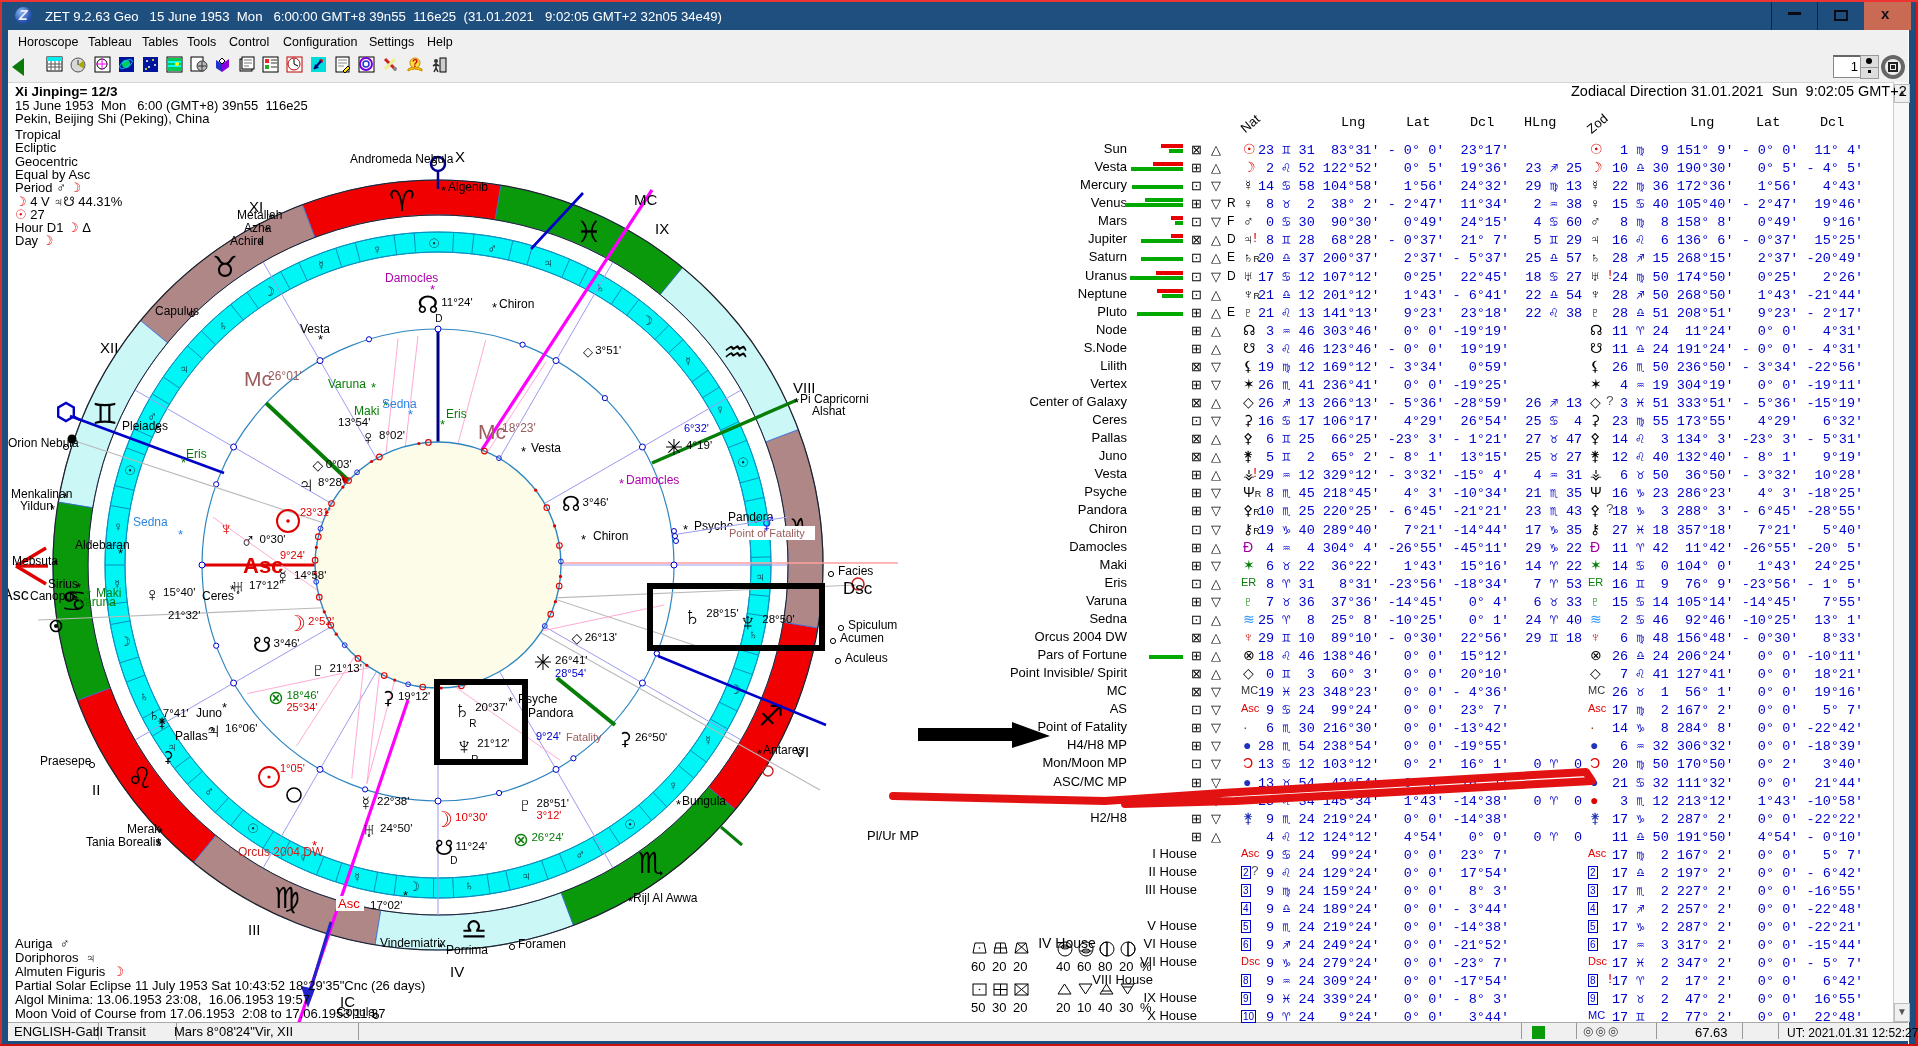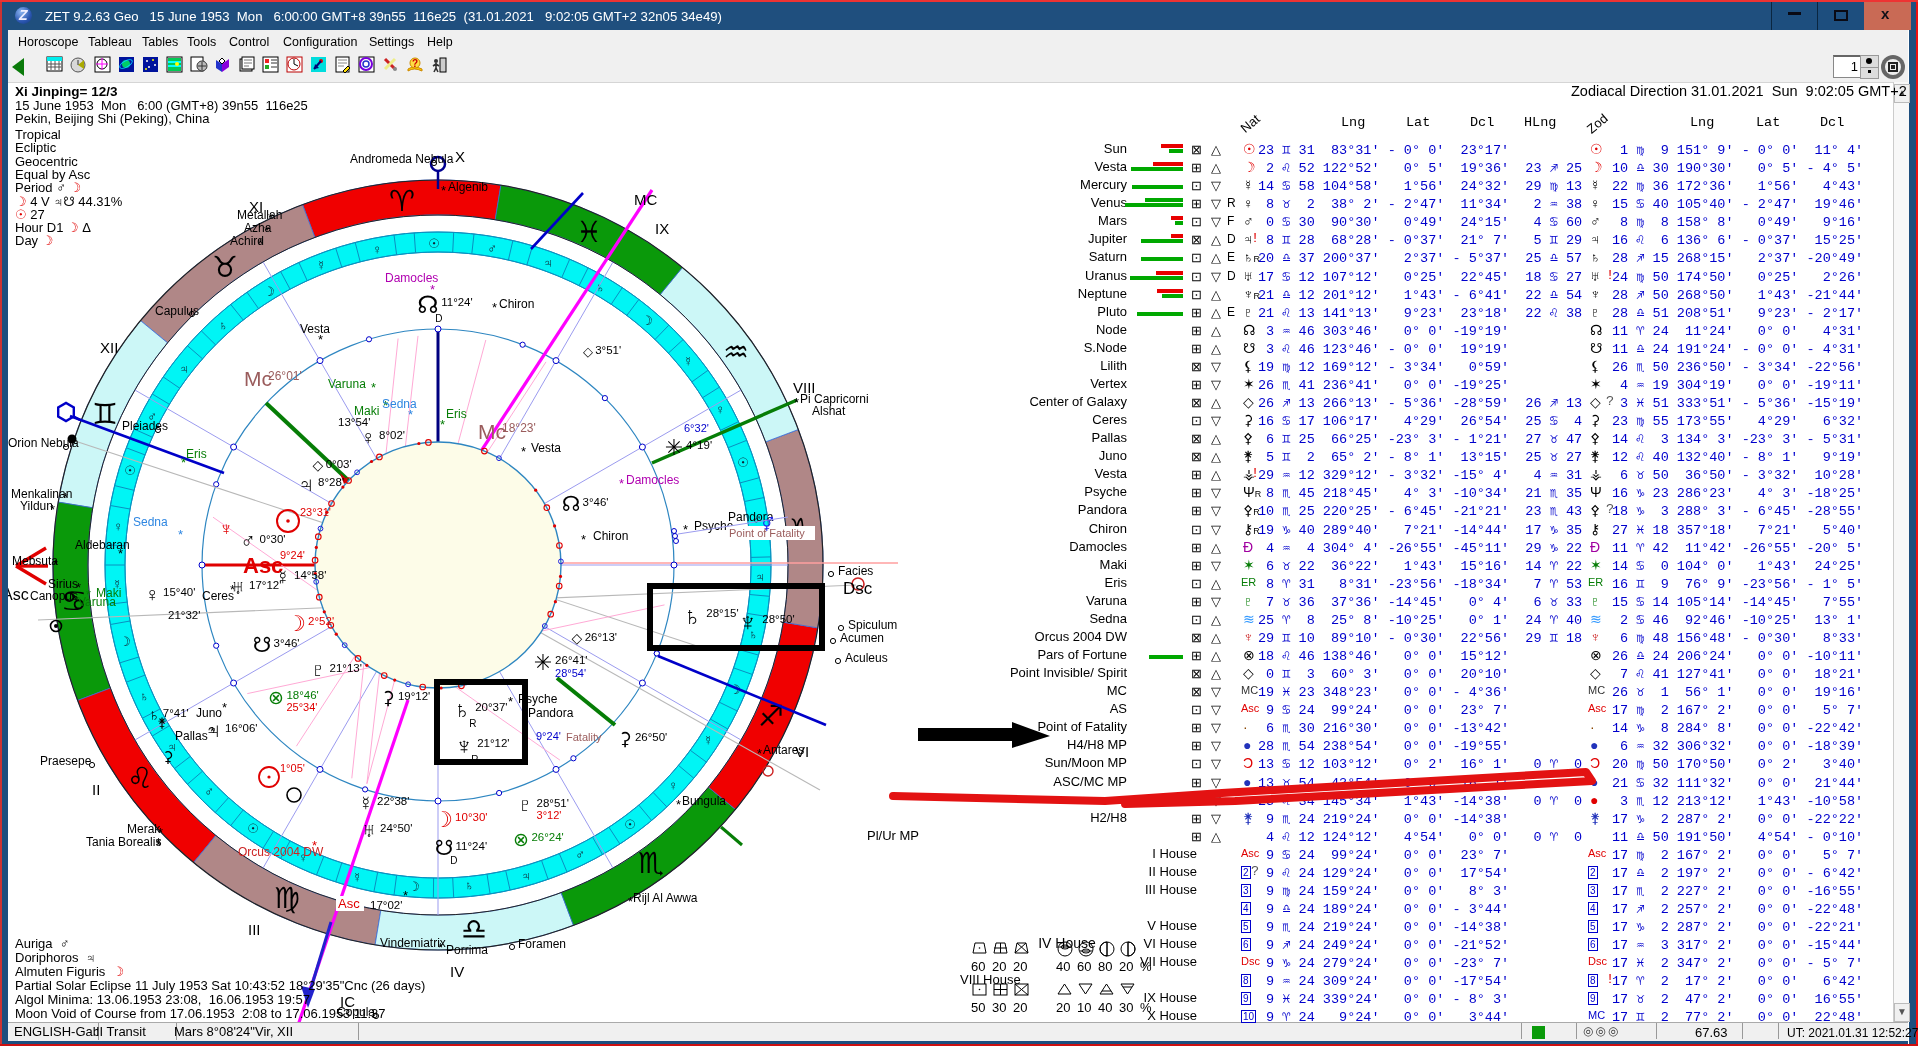--- a/index.html
+++ b/index.html
@@ -905,21 +905,21 @@
 <div class="ab mono" style="left:1258px;top:719.2px"> 6 ♏︎ 30 216°30'   0° 0' -13°42'</div>
 <div class="ab" style="left:1590px;top:719.2px;font-size:14px;color:#884400">·</div>
 <div class="ab mono" style="left:1612px;top:719.2px">14 ♑︎  8 284° 8'   0° 0' -22°42'</div>
 <div class="ab" style="left:867px;top:737.3px;width:260px;text-align:right;font-size:13px">H4/H8 MP</div>
 <div class="ab" style="left:1191px;top:738.3px;font-size:13px">⊞</div>
 <div class="ab" style="left:1211px;top:738.3px;font-size:13px">▽</div>
 <div class="ab" style="left:1243px;top:737.3px;font-size:14px;color:#2233bb">●</div>
 <div class="ab mono" style="left:1258px;top:737.3px">28 ♏︎ 54 238°54'   0° 0' -19°55'</div>
 <div class="ab" style="left:1590px;top:737.3px;font-size:14px;color:#2233bb">●</div>
 <div class="ab mono" style="left:1612px;top:737.3px"> 6 ♒︎ 32 306°32'   0° 0' -18°39'</div>
-<div class="ab" style="left:867px;top:755.4px;width:260px;text-align:right;font-size:13px">Sun/Moon MP</div>
+<div class="ab" style="left:867px;top:755.4px;width:260px;text-align:right;font-size:13px">Mon/Moon MP</div>
 <div class="ab" style="left:1191px;top:756.4px;font-size:13px">⊡</div>
 <div class="ab" style="left:1211px;top:756.4px;font-size:13px">▽</div>
 <div class="ab" style="left:1243px;top:755.4px;font-size:14px;color:#e00000">Ͻ</div>
 <div class="ab mono" style="left:1258px;top:755.4px">13 ♋︎ 12 103°12'   0° 2'  16° 1'   0 ♈︎  0</div>
 <div class="ab" style="left:1590px;top:755.4px;font-size:14px;color:#e00000">Ͻ</div>
 <div class="ab mono" style="left:1612px;top:755.4px">20 ♍︎ 50 170°50'   0° 2'   3°40'</div>
 <div class="ab" style="left:867px;top:773.5px;width:260px;text-align:right;font-size:13px">ASC/MC MP</div>
 <div class="ab" style="left:1191px;top:774.5px;font-size:13px">⊞</div>
 <div class="ab" style="left:1211px;top:774.5px;font-size:13px">▽</div>
 <div class="ab" style="left:1243px;top:773.5px;font-size:14px;color:#2233bb">●</div>
@@ -973,21 +973,21 @@
 <div class="ab" style="left:937px;top:936.1px;width:260px;text-align:right;font-size:13px">VI House</div>
 <div class="ab" style="left:1241px;top:938.1px;font-size:10px;color:#0000cc;border:1px solid #0000cc;padding:0 1px;line-height:11px">6</div>
 <div class="ab mono" style="left:1258px;top:936.1px"> 9 ♐︎ 24 249°24'   0° 0' -21°52'</div>
 <div class="ab" style="left:1588px;top:938.1px;font-size:10px;color:#0000cc;border:1px solid #0000cc;padding:0 1px;line-height:11px">6</div>
 <div class="ab mono" style="left:1612px;top:936.1px">17 ♒︎  3 317° 2'   0° 0' -15°44'</div>
 <div class="ab" style="left:937px;top:954.1px;width:260px;text-align:right;font-size:13px">VII House</div>
 <div class="ab" style="left:1241px;top:955.1px;font-size:11px;color:#e00000">Dsc</div>
 <div class="ab mono" style="left:1258px;top:954.1px"> 9 ♑︎ 24 279°24'   0° 0' -23° 7'</div>
 <div class="ab" style="left:1588px;top:955.1px;font-size:11px;color:#e00000">Dsc</div>
 <div class="ab mono" style="left:1612px;top:954.1px">17 ♓︎  2 347° 2'   0° 0' - 5° 7'</div>
-<div class="ab" style="left:960px;top:972.2px;width:260px;text-align:left;font-size:13px">VIII House</div>
+<div class="ab" style="left:893px;top:972.2px;width:260px;text-align:right;font-size:13px">VIII House</div>
 <div class="ab" style="left:1241px;top:974.2px;font-size:10px;color:#0000cc;border:1px solid #0000cc;padding:0 1px;line-height:11px">8</div>
 <div class="ab mono" style="left:1258px;top:972.2px"> 9 ♒︎ 24 309°24'   0° 0' -17°54'</div>
 <div class="ab" style="left:1588px;top:974.2px;font-size:10px;color:#0000cc;border:1px solid #0000cc;padding:0 1px;line-height:11px">8</div>
 <div class="ab mono" style="left:1606px;top:972.2px;color:#e00000">!</div>
 <div class="ab mono" style="left:1612px;top:972.2px">17 ♈︎  2  17° 2'   0° 0'   6°42'</div>
 <div class="ab" style="left:937px;top:990.3px;width:260px;text-align:right;font-size:13px">IX House</div>
 <div class="ab" style="left:1241px;top:992.3px;font-size:10px;color:#0000cc;border:1px solid #0000cc;padding:0 1px;line-height:11px">9</div>
 <div class="ab mono" style="left:1258px;top:990.3px"> 9 ♓︎ 24 339°24'   0° 0' - 8° 3'</div>
 <div class="ab" style="left:1588px;top:992.3px;font-size:10px;color:#0000cc;border:1px solid #0000cc;padding:0 1px;line-height:11px">9</div>
 <div class="ab mono" style="left:1612px;top:990.3px">17 ♉︎  2  47° 2'   0° 0'  16°55'</div>

